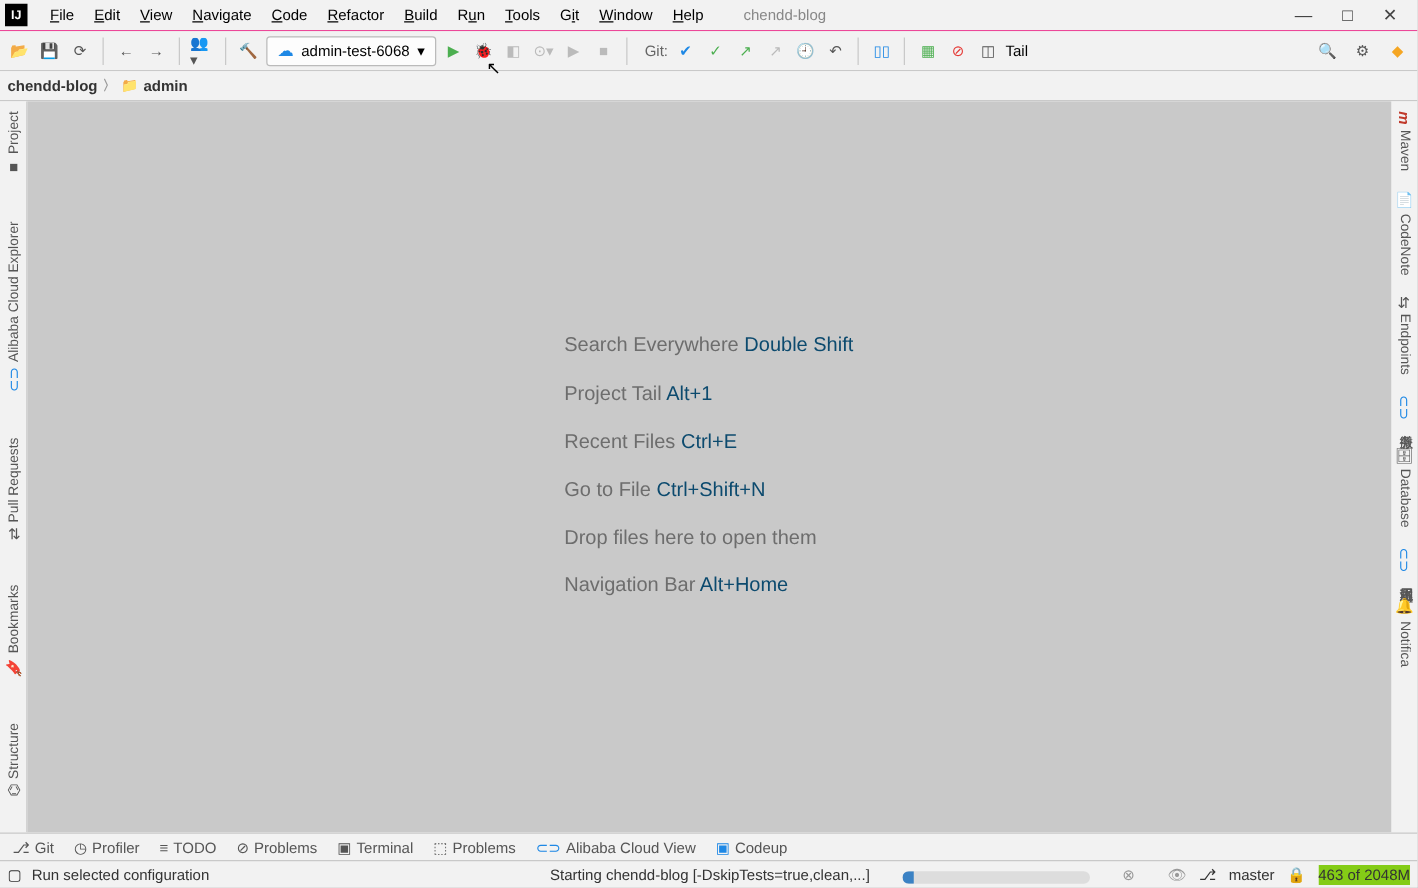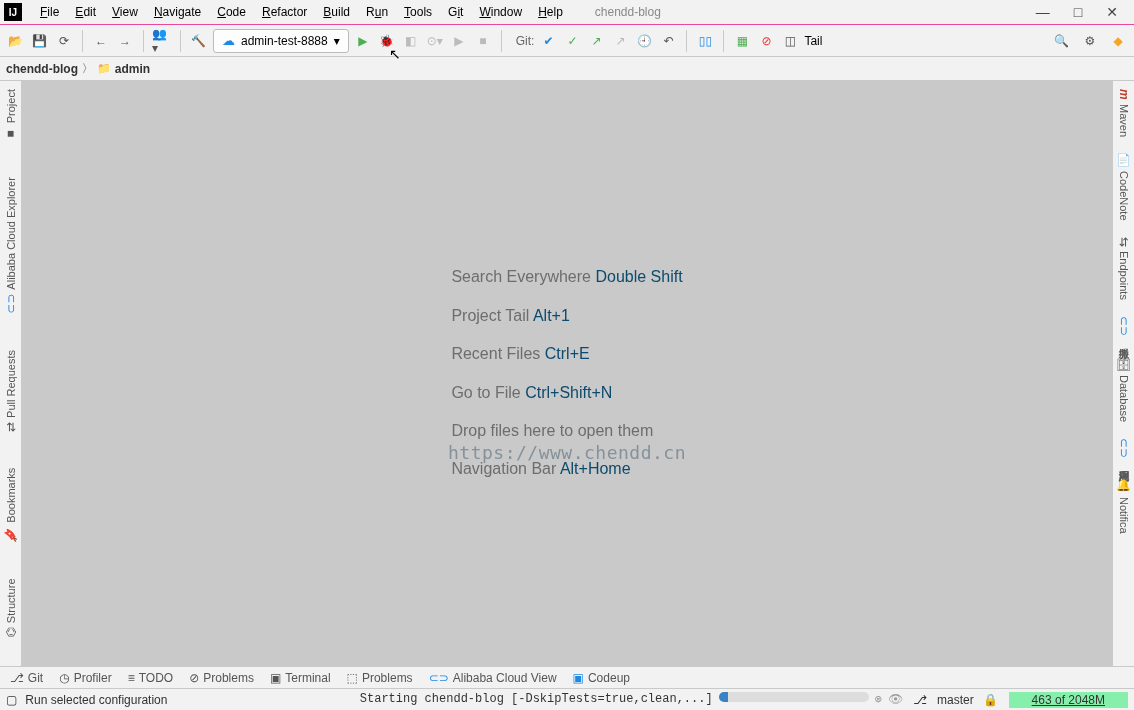--- a/index.html
+++ b/index.html
@@ -83,25 +83,25 @@
 .bottom-tool-strip {
   height:22px; background:#f2f2f2; display:flex; align-items:center; gap:16px;
   padding: 0 10px; border-top:1px solid #c9c9c9; font-size:12px; color:#555;
 }
 .bottom-tool-strip .bitem { display:flex; align-items:center; gap:4px; cursor:pointer;}
 .status-bar {
   height:22px; background:#f2f2f2; display:flex; align-items:center;
   padding:0 6px; border-top:1px solid #c9c9c9; font-size:12px; color:#333;
 }
 .status-left { display:flex; align-items:center; gap:8px;}
-.status-center { margin-left:auto; display:flex; align-items:flex-start; gap:6px;font-family:Liberation Mono, monospace;}
+.status-center { margin-left:auto; display:flex; align-items:flex-end; gap:26px;}
 .progress { width:150px; height:10px; background:#ddd; border-radius:5px; overflow:hidden; position:relative;}
 .progress-fill { height:100%; background:#3b82c4; width:6%;}
 .status-right { margin-left:10px; display:flex; align-items:center; gap:10px;}
-.mem { background:#86efac; padding:1px 23px;text-decoration:underline;}
+.mem { background:#84cc16; padding:1px 0;}
 .cursor-arrow { position:absolute; top:46px; left:389px; font-size:14px; color:#000; pointer-events:none;}
 .muted { color:#bbb;}
 .blue-icon { color:#1e88e5;}
 .green-icon { color:#4caf50;}
 .orange-icon { color:#f5a623;}
 .red-icon { color:#e53935;}
 </style>
 </head>
 <body>
 
@@ -133,21 +133,21 @@
   <span class="tb-btn">⟳</span>
   <span class="tb-sep"></span>
   <span class="tb-btn">←</span>
   <span class="tb-btn">→</span>
   <span class="tb-sep"></span>
   <span class="tb-btn">👥▾</span>
   <span class="tb-sep"></span>
   <span class="tb-btn">🔨</span>
   <div class="run-config">
     <span class="cloud-icon">☁</span>
-    <span>admin-test-8888</span>
+    <span>admin-test-6068</span>
     <span>▾</span>
   </div>
   <span class="tb-btn green-icon">▶</span>
   <span class="tb-btn muted">🐞</span>
   <span class="tb-btn muted">◧</span>
   <span class="tb-btn muted">⊙▾</span>
   <span class="tb-btn muted">▶</span>
   <span class="tb-btn muted">■</span>
   <span class="tb-sep"></span>
   <span class="git-label">Git:</span>
@@ -212,21 +212,20 @@
 
   <div class="editor-area">
     <div class="hints">
       <div><span>Search Everywhere</span> <span class="key">Double Shift</span></div>
       <div><span>Project Tail</span> <span class="key">Alt+1</span></div>
       <div><span>Recent Files</span> <span class="key">Ctrl+E</span></div>
       <div><span>Go to File</span> <span class="key">Ctrl+Shift+N</span></div>
       <div><span>Drop files here to open them</span></div>
       <div><span>Navigation Bar</span> <span class="key">Alt+Home</span></div>
     </div>
-    <div class="watermark">https://www.chendd.cn</div>
   </div>
 
   <div class="right-tool-strip">
     <div class="vtab">
         <span class="vtab-icon" style="color:#c0392b"><b><i>m</i></b></span>
         <span>Maven</span>
       </div>
     <div class="vtab">
         <span class="vtab-icon orange-icon">📄</span>
         <span>CodeNote</span>

